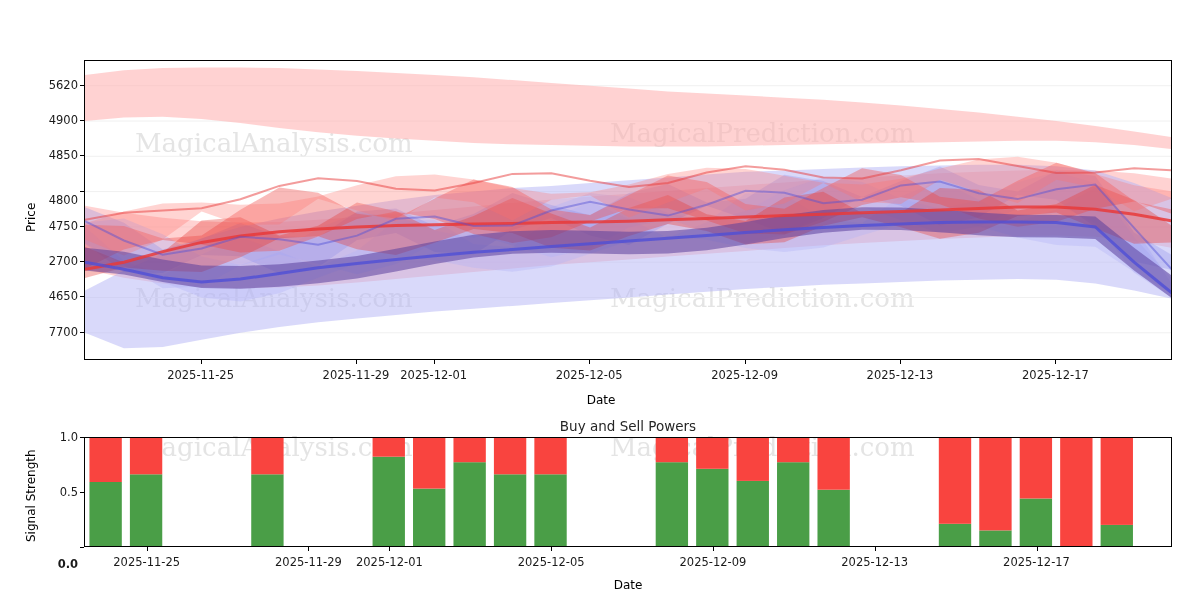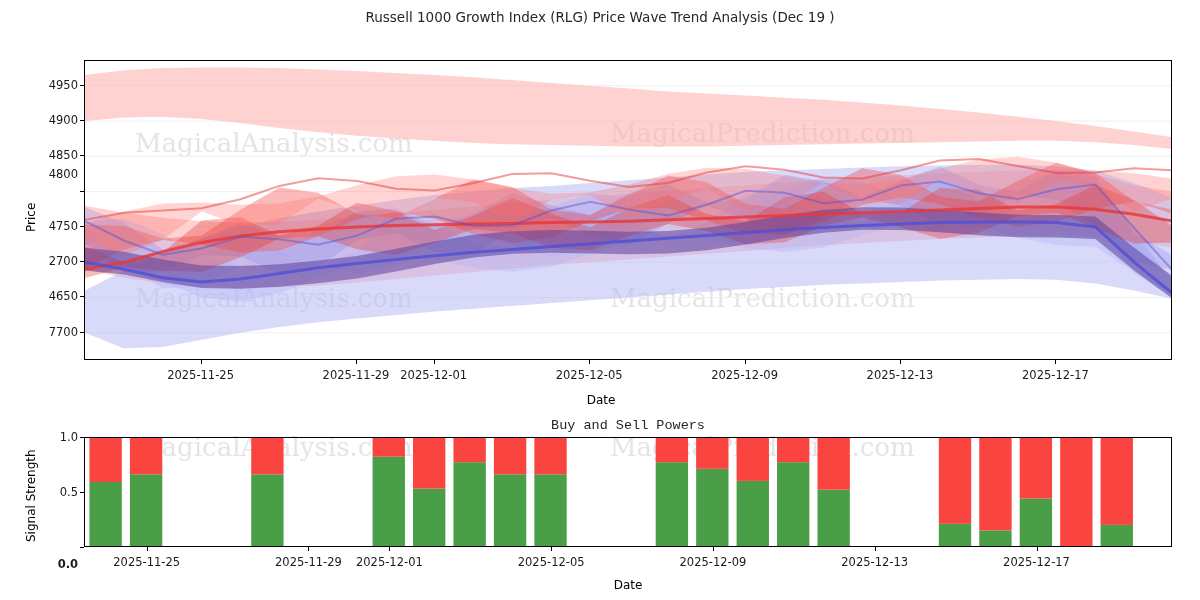--- a/index.html
+++ b/index.html
@@ -77,21 +77,20 @@
   .ylabel-rot {
     transform-origin: 0 0;
     transform: rotate(-90deg);
   }
   .panel-title {
     position: absolute;
     font-size: 13.5px;
     color: #262626;
     white-space: nowrap;
     text-align: center;
-    font-family: Liberation Mono, monospace;
   }
 
   
   .watermark {
     position: absolute;
     font-size: 26px;
     color: #cfcfcf;
     opacity: 0.55;
     white-space: nowrap;
     pointer-events: none;
@@ -105,21 +104,20 @@
     top: 0;
     pointer-events: none;
   }
 </style>
 </head>
 <body>
 
 <div id="root">
 
   <div class="title-block">
-    <div class="title-line">Russell 1000 Growth Index (RLG) Price Wave Trend Analysis (Dec 19 )</div>
   </div>
 
   <div class="watermark" style="left:135px; top:128px;">MagicalAnalysis.com</div>
   <div class="watermark" style="left:610px; top:118px;">MagicalPrediction.com</div>
   <div class="watermark" style="left:135px; top:283px;">MagicalAnalysis.com</div>
   <div class="watermark" style="left:610px; top:283px;">MagicalPrediction.com</div>
   <div class="watermark" style="left:135px; top:432px;">MagicalAnalysis.com</div>
   <div class="watermark" style="left:610px; top:432px;">MagicalPrediction.com</div>
 
   <div class="plot-frame" id="price-plot" style="left:84px; top:60px; width:1088px; height:300px;">
@@ -150,27 +148,27 @@
   </div>
   <div id="price-ticks">
       <div class="tick-label ytick-label" style="left: 36px; top: 331.765px; width: 42px;">7700</div>
       <div class="tickmark-y" style="left: 80px; top: 331.765px;"></div>
       <div class="tick-label ytick-label" style="left: 36px; top: 296.471px; width: 42px;">4650</div>
       <div class="tickmark-y" style="left: 80px; top: 296.471px;"></div>
       <div class="tick-label ytick-label" style="left: 36px; top: 261.176px; width: 42px;">2700</div>
       <div class="tickmark-y" style="left: 80px; top: 261.176px;"></div>
       <div class="tick-label ytick-label" style="left: 36px; top: 225.882px; width: 42px;">4750</div>
       <div class="tickmark-y" style="left: 80px; top: 225.882px;"></div>
-      <div class="tick-label ytick-label" style="left: 36px; top: 174px; width: 42px; text-align: right;">4800</div>
+      <div class="tick-label ytick-label" style="left: 36px; top: 200px; width: 42px; text-align: right;">4800</div>
       <div class="tickmark-y" style="left: 80px; top: 190.588px;"></div>
       <div class="tick-label ytick-label" style="left: 36px; top: 155.294px; width: 42px;">4850</div>
       <div class="tickmark-y" style="left: 80px; top: 155.294px;"></div>
       <div class="tick-label ytick-label" style="left: 36px; top: 120px; width: 42px;">4900</div>
       <div class="tickmark-y" style="left: 80px; top: 120px;"></div>
-      <div class="tick-label ytick-label" style="left: 36px; top: 84.7059px; width: 42px;">4950</div>
+      <div class="tick-label ytick-label" style="left: 36px; top: 84.7059px; width: 42px;">5620</div>
       <div class="tickmark-y" style="left: 80px; top: 84.7059px;"></div>
       <div class="tick-label xtick-label" style="left: 200.571px; top: 368px;">2025-11-25</div>
       <div class="tickmark-x" style="left: 200.571px; top: 360px;"></div>
       <div class="tick-label xtick-label" style="left: 356px; top: 368px;">2025-11-29</div>
       <div class="tickmark-x" style="left: 356px; top: 360px;"></div>
       <div class="tick-label xtick-label" style="left: 433.714px; top: 368px;">2025-12-01</div>
       <div class="tickmark-x" style="left: 433.714px; top: 360px;"></div>
       <div class="tick-label xtick-label" style="left: 589.143px; top: 368px;">2025-12-05</div>
       <div class="tickmark-x" style="left: 589.143px; top: 360px;"></div>
       <div class="tick-label xtick-label" style="left: 744.571px; top: 368px;">2025-12-09</div>

